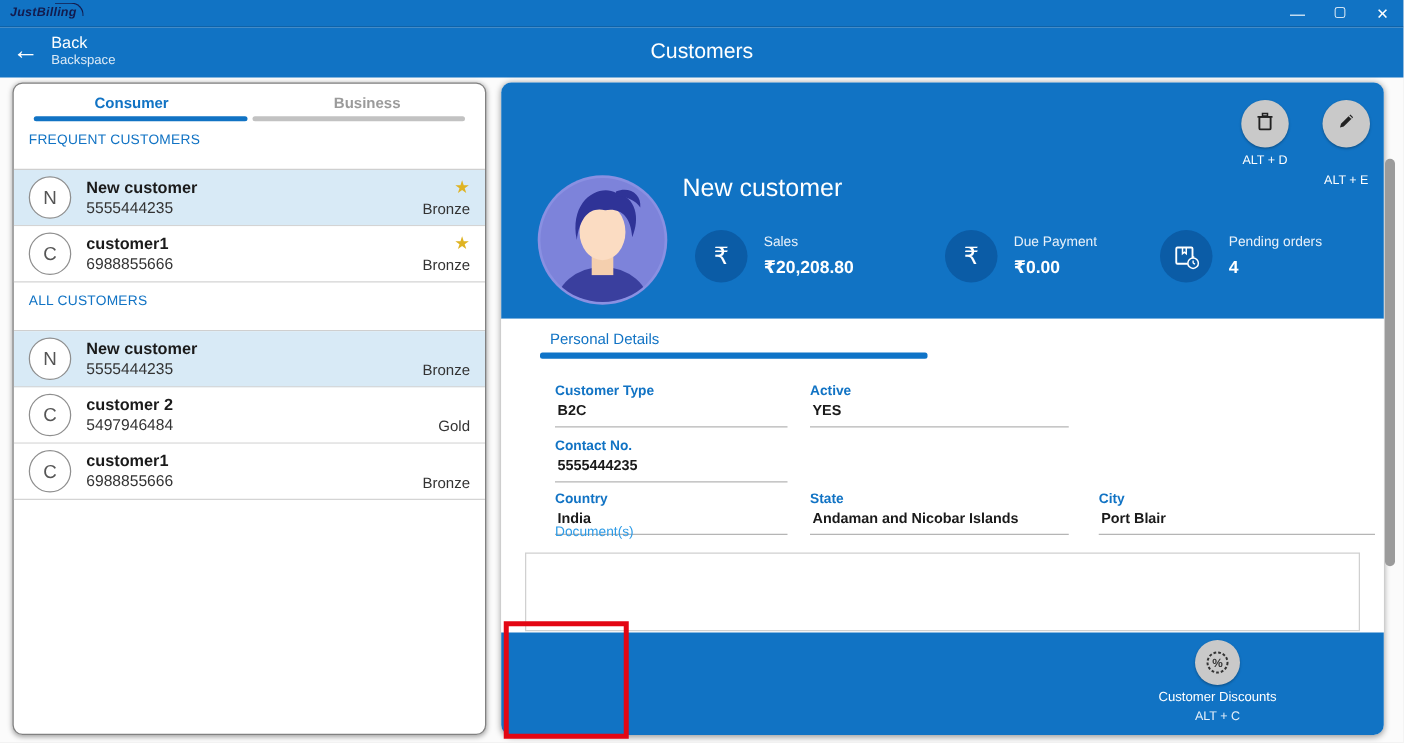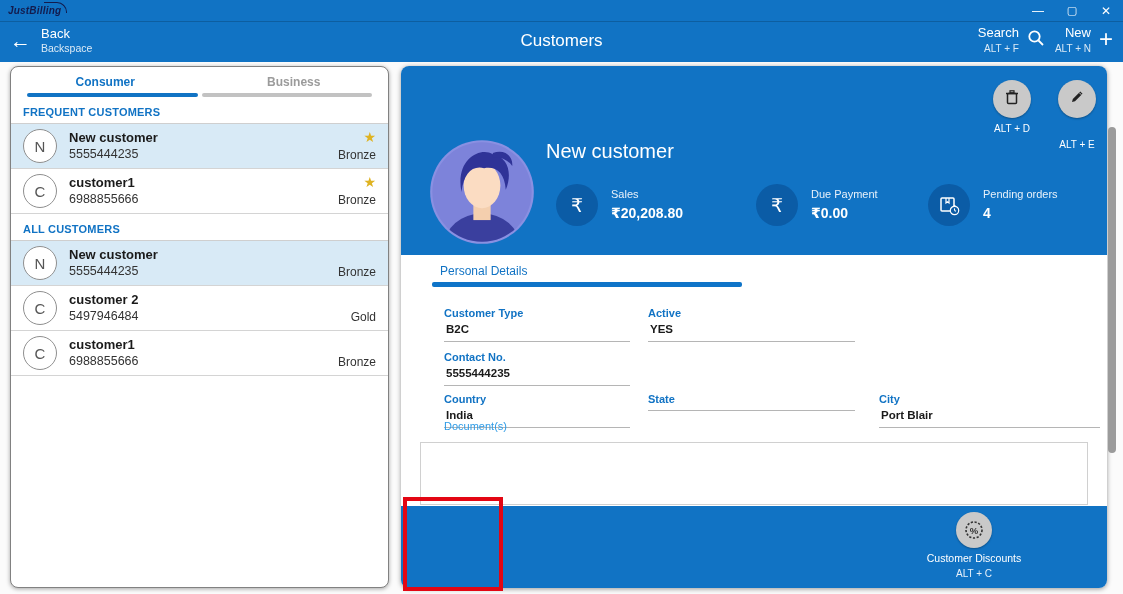--- a/index.html
+++ b/index.html
@@ -37,21 +37,21 @@
   .left-card{position:absolute;left:10px;top:66px;width:379px;height:522px;background:#fff;
              border:1px solid #818181;border-radius:8px;box-shadow:0 1px 4px rgba(0,0,0,.35);overflow:hidden;}
   .tabs{display:flex;height:30px;}
   .tab{flex:1;display:flex;flex-direction:column;justify-content:flex-end;cursor:pointer;}
   .tab-label{text-align:center;font-size:12px;font-weight:bold;padding-bottom:4px;}
   .tab.active .tab-label{color:#1173c4;}
   .tab.inactive .tab-label{color:#9b9b9b;}
   .tab-underline{height:4px;border-radius:2px;}
   .tab.active .tab-underline{background:#1173c4;margin:0 2px 0 16px;}
   .tab.inactive .tab-underline{background:#c2c2c2;margin:0 16px 0 2px;}
-  .section-title{padding:9px 12px 5px 12px;font-size:11px;font-weight:bold;color:#1173c4;letter-spacing:.2px;}
+  .section-title{padding:9px 12px 17px 12px;font-size:11px;font-weight:normal;color:#1173c4;letter-spacing:.2px;}
   .cust-group{border-top:1px solid #cfcfcf;}
   .cust-item{position:relative;height:45px;display:flex;align-items:center;padding:0 12px;
              border-bottom:1px solid #d4d4d4;background:#fff;cursor:pointer;}
   .cust-item.selected{background:#d8eaf6;}
   .cust-avatar{width:34px;height:34px;border-radius:50%;border:1.5px solid #8f8f8f;background:#fff;
                display:flex;align-items:center;justify-content:center;font-size:15px;color:#555;flex:0 0 auto;}
   .cust-text{margin-left:12px;display:flex;flex-direction:column;line-height:1.35;}
   .cust-name{font-size:13px;font-weight:bold;color:#1a1a1a;}
   .cust-phone{font-size:12.5px;color:#333;}
   .cust-star{position:absolute;right:12px;top:5px;font-size:14px;color:#dfb322;}
@@ -115,41 +115,20 @@
 
   <div class="header">
     <div class="back-group">
       <span class="back-arrow">←</span>
       <span class="back-lines">
         <span class="back-label">Back</span>
         <span class="back-short">Backspace</span>
       </span>
     </div>
     <div class="page-title">Customers</div>
-    <div class="hdr-right">
-      <div class="hdr-btn">
-        <span class="hdr-lines">
-          <span class="hdr-label">Search</span>
-          <span class="hdr-short">ALT + F</span>
-        </span>
-        <span>
-          <svg width="18" height="18" viewBox="0 0 18 18">
-              <circle cx="7.5" cy="7.5" r="5.2" fill="none" stroke="#fff" stroke-width="1.8"></circle>
-              <line x1="11.5" y1="11.5" x2="16" y2="16" stroke="#fff" stroke-width="1.8"></line>
-            </svg>
-        </span>
-      </div>
-      <div class="hdr-btn">
-        <span class="hdr-lines">
-          <span class="hdr-label">New</span>
-          <span class="hdr-short">ALT + N</span>
-        </span>
-        <span class="plus-glyph">+</span>
-      </div>
-    </div>
   </div>
 
   <div class="left-card">
     <div class="tabs">
       <div class="tab active">
         <div class="tab-label">Consumer</div>
         <div class="tab-underline"></div>
       </div>
       <div class="tab inactive">
         <div class="tab-label">Business</div>
@@ -298,20 +277,21 @@
       <div class="field col1" style="top:95px;">
         <div class="flabel">Contact No.</div>
         <div class="fvalue">5555444235</div>
       </div>
       <div class="field col1" style="top:137px;">
         <div class="flabel">Country</div>
         <div class="fvalue">India</div>
       </div>
       <div class="field col2" style="top:137px;">
         <div class="flabel">State</div>
+        <div class="fvalue">Andaman and Nicobar Islands</div>
       </div>
       <div class="field col3" style="top:137px;">
         <div class="flabel">City</div>
         <div class="fvalue">Port Blair</div>
       </div>
 
       <div class="doc-label">Document(s)</div>
       <div class="doc-box"></div>
     </div>
 

